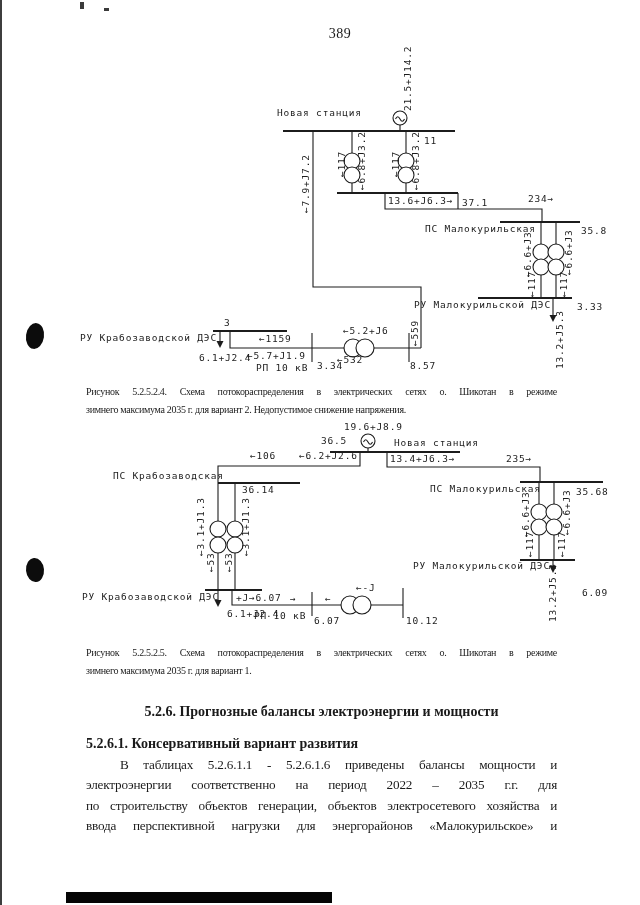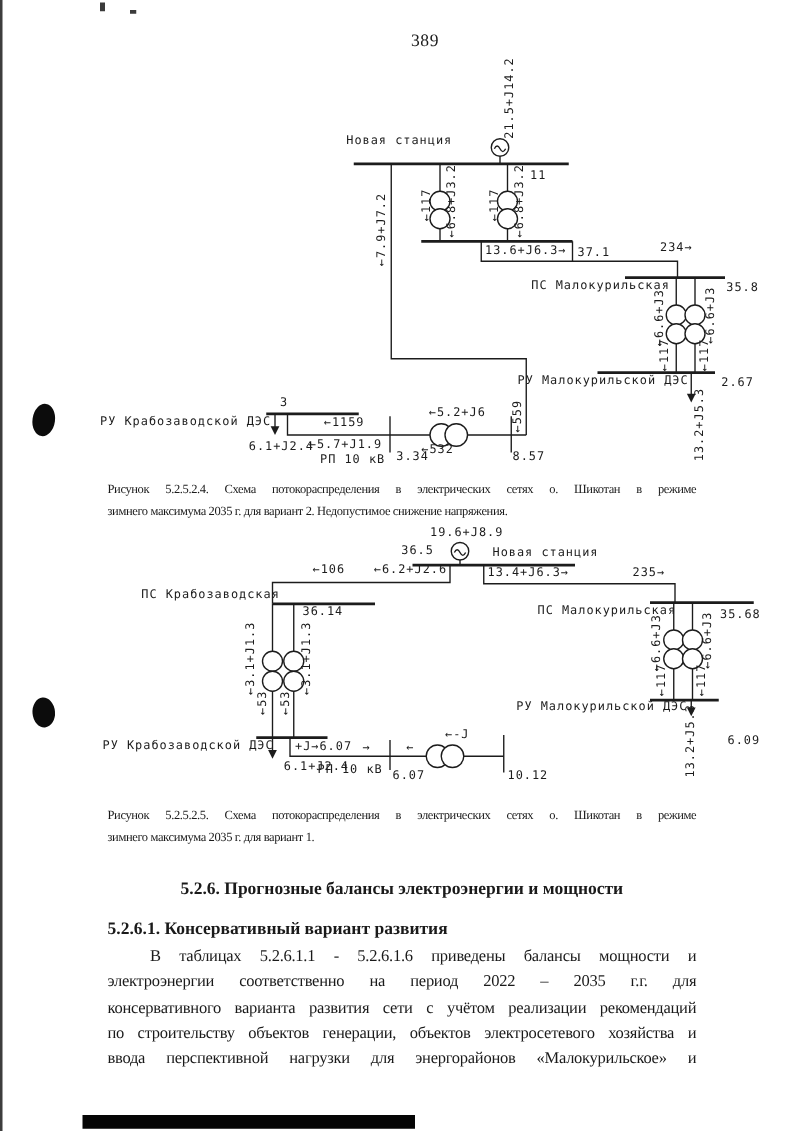--- a/index.html
+++ b/index.html
@@ -137,21 +137,21 @@
       <span class="dlabel" style="left: 388px; top: 196px;">13.6+J6.3→</span>
       <span class="dlabel" style="left: 462px; top: 198px;">37.1</span>
       <span class="dlabel" style="left: 528px; top: 194px;">234→</span>
       <span class="dlabel" style="left: 425px; top: 224px;">ПС Малокурильская</span>
       <span class="dlabel" style="left: 581px; top: 226px;">35.8</span>
       <span class="dlabel rot" style="left: 523px; top: 277px;">←6.6+J3</span>
       <span class="dlabel rot" style="left: 527px; top: 297px;">←117</span>
       <span class="dlabel rot" style="left: 564px; top: 275px;">←6.6+J3</span>
       <span class="dlabel rot" style="left: 559px; top: 297px;">←117</span>
       <span class="dlabel" style="left: 414px; top: 300px;">РУ Малокурильской ДЭС</span>
-      <span class="dlabel" style="left: 577px; top: 302px;">2.67</span>
+      <span class="dlabel" style="left: 577px; top: 302px;">3.33</span>
       <span class="dlabel rot" style="left: 555px; top: 369px;">13.2+J5.3</span>
       <span class="dlabel" style="left: 224px; top: 318px;">3</span>
       <span class="dlabel" style="left: 80px; top: 333px;">РУ Крабозаводской ДЭС</span>
       <span class="dlabel" style="left: 199px; top: 353px;">6.1+J2.4</span>
       <span class="dlabel" style="left: 259px; top: 334px;">←1159</span>
       <span class="dlabel" style="left: 247px; top: 351px;">←5.7+J1.9</span>
       <span class="dlabel" style="left: 256px; top: 363px;">РП 10 кВ</span>
       <span class="dlabel" style="left: 317px; top: 361px;">3.34</span>
       <span class="dlabel" style="left: 343px; top: 326px;">←5.2+J6</span>
       <span class="dlabel" style="left: 337px; top: 355px;">←532</span>
@@ -201,18 +201,17 @@
     <div class="just">Рисунок 5.2.5.2.5. Схема потокораспределения в электрических сетях о. Шикотан в режиме</div>
     <div>зимнего максимума 2035 г. для вариант 1.</div>
   </div>
 
   <div class="textcol h-center" style="top:704px">5.2.6. Прогнозные балансы электроэнергии и мощности</div>
   <div class="textcol h-left" style="top:736px">5.2.6.1. Консервативный вариант развития</div>
 
   <div class="textcol para" style="top:755px">
     <div class="pline indent">В таблицах 5.2.6.1.1 - 5.2.6.1.6 приведены балансы мощности и</div>
     <div class="pline">электроэнергии соответственно на период 2022 – 2035 г.г. для</div>
-    <div class="pline">консервативного варианта развития сети с учётом реализации рекомендаций</div>
     <div class="pline">по строительству объектов генерации, объектов электросетевого хозяйства и</div>
     <div class="pline">ввода перспективной нагрузки для энергорайонов «Малокурильское» и</div>
   </div>
 
 </div>
 
 </body></html>

